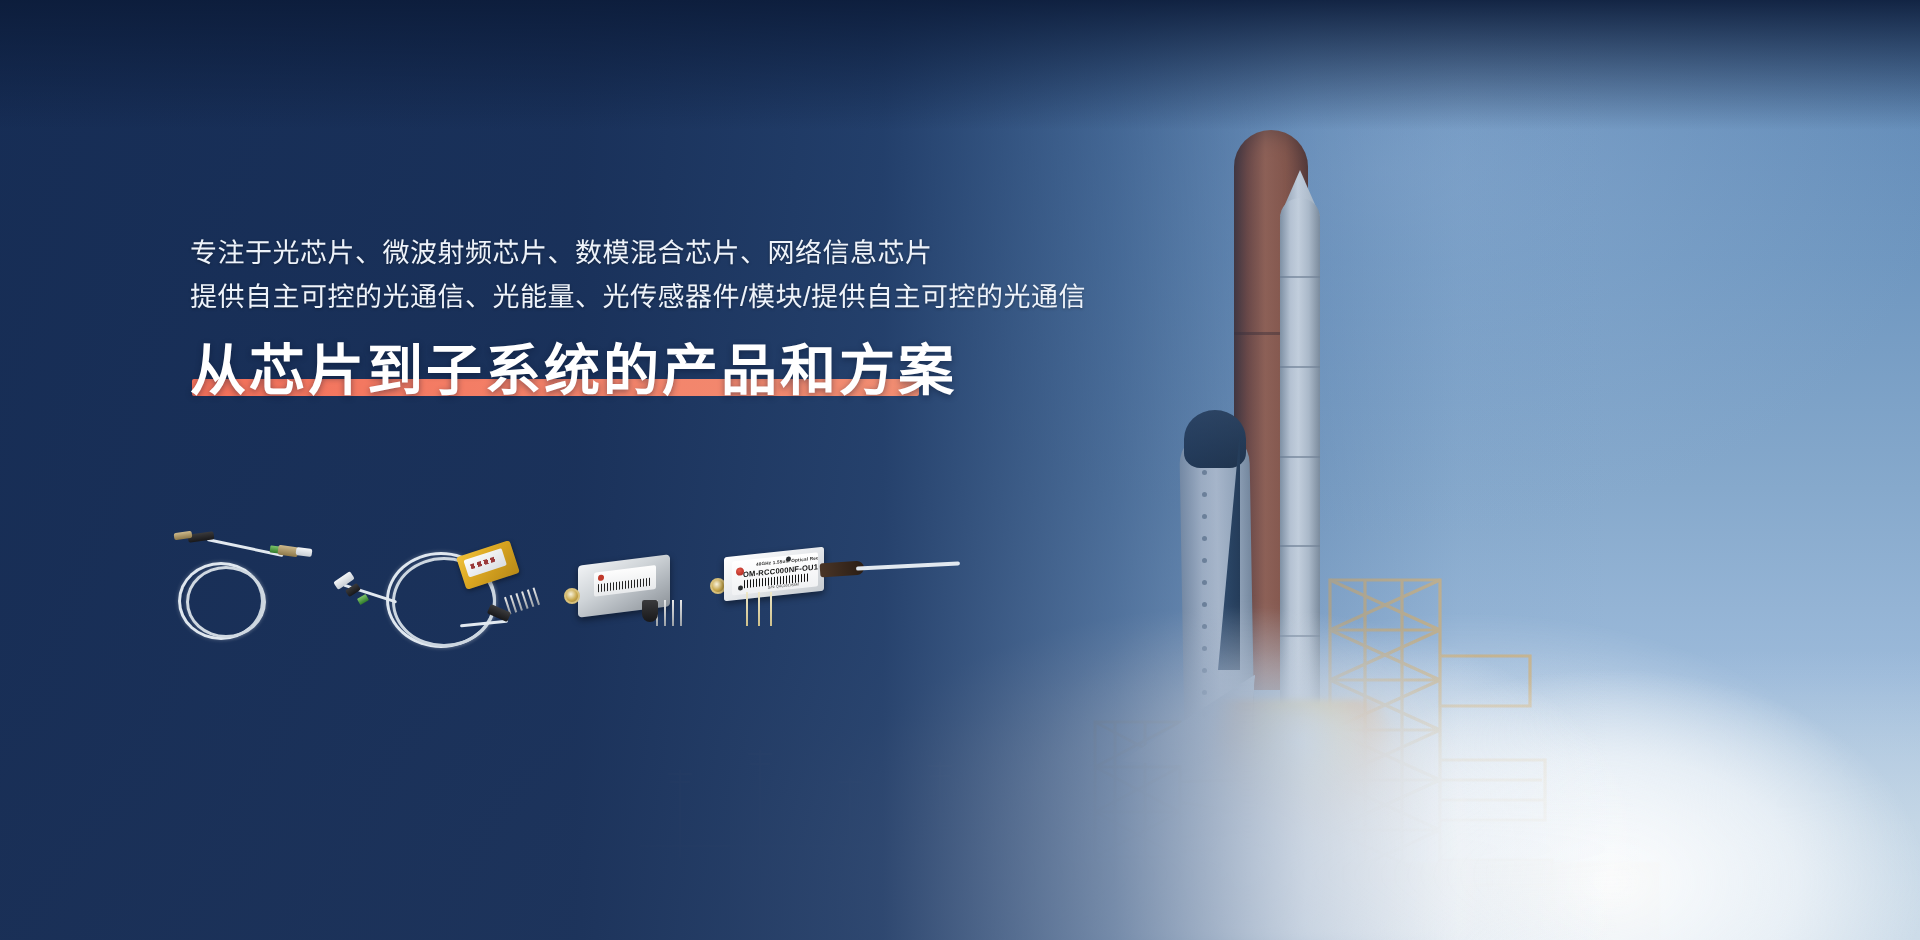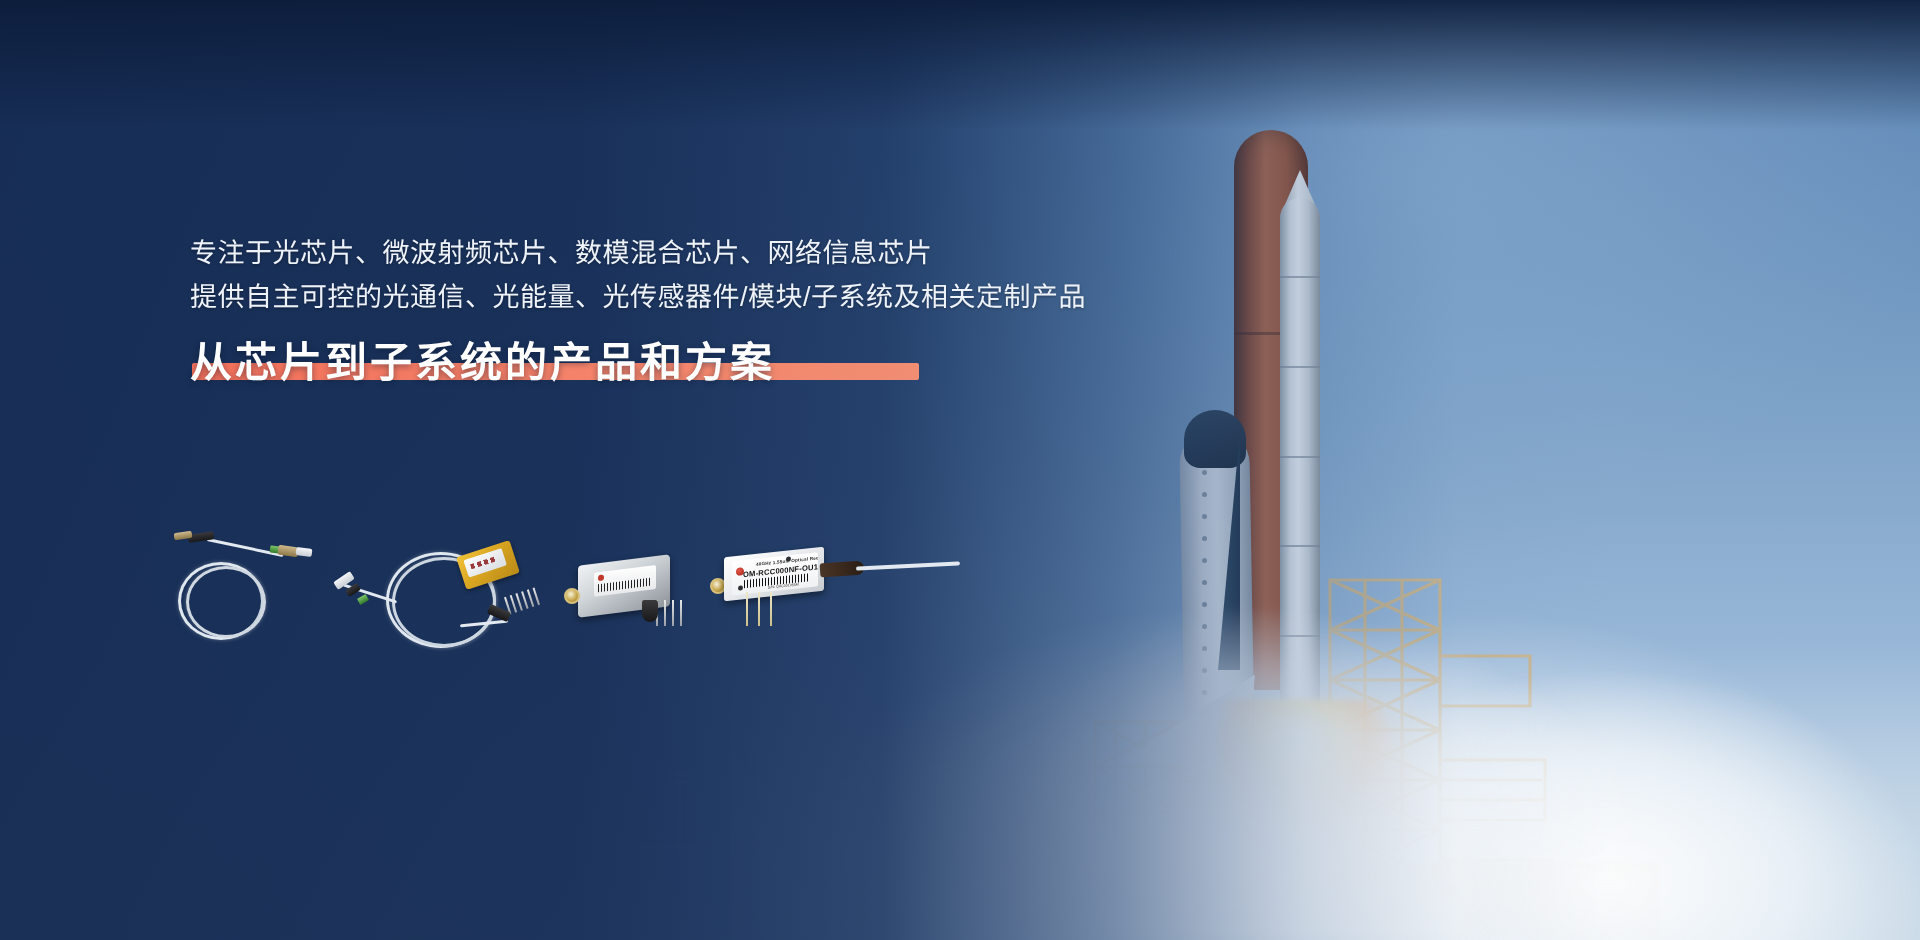--- a/index.html
+++ b/index.html
@@ -135,21 +135,21 @@
     color:#eef3fa;font-size:27px;line-height:1.62;letter-spacing:.5px;
     white-space:nowrap;text-shadow:0 1px 3px rgba(0,0,0,.35);
   }
   .headline-wrap{position:relative;margin-top:20px;display:inline-block;}
   .headline-bar{
     position:absolute;left:2px;bottom:8px;width:727px;height:17px;
     background:linear-gradient(90deg,#f2705a 0%,#f4836a 55%,#f08d72 100%);
     border-radius:2px;
   }
   .headline{
-    position:relative;color:#ffffff;font-size:42px;font-weight:bold;
+    position:relative;color:#ffffff;font-size:56px;font-weight:bold;
     letter-spacing:3px;line-height:1.15;white-space:nowrap;
     text-shadow:0 2px 6px rgba(8,20,44,.45);
   }
 
   
   .products{position:absolute;left:160px;top:530px;width:1000px;height:140px;}
   .prod{position:absolute;}
 
   
   .loop{
@@ -335,21 +335,21 @@
 
   <div class="fire"></div>
   <div class="smoke-bed"></div>
   <div class="smoke-plume"></div>
 
   <div class="overlay"></div>
   <div class="overlay-top"></div>
 
   <div class="copy">
     <div class="sub-line">专注于光芯片、微波射频芯片、数模混合芯片、网络信息芯片</div>
-    <div class="sub-line">提供自主可控的光通信、光能量、光传感器件/模块/子系统及相关定制产品</div>
+    <div class="sub-line">提供自主可控的光通信、光能量、光传感器件/模块/提供自主可控的光通信</div>
 
     <div class="headline-wrap">
       <span class="headline-bar"></span>
       <div class="headline">从芯片到子系统的产品和方案</div>
     </div>
   </div>
 
   <div class="products">
 
     <div class="prod" style="left:0;top:0;width:160px;height:120px;">

